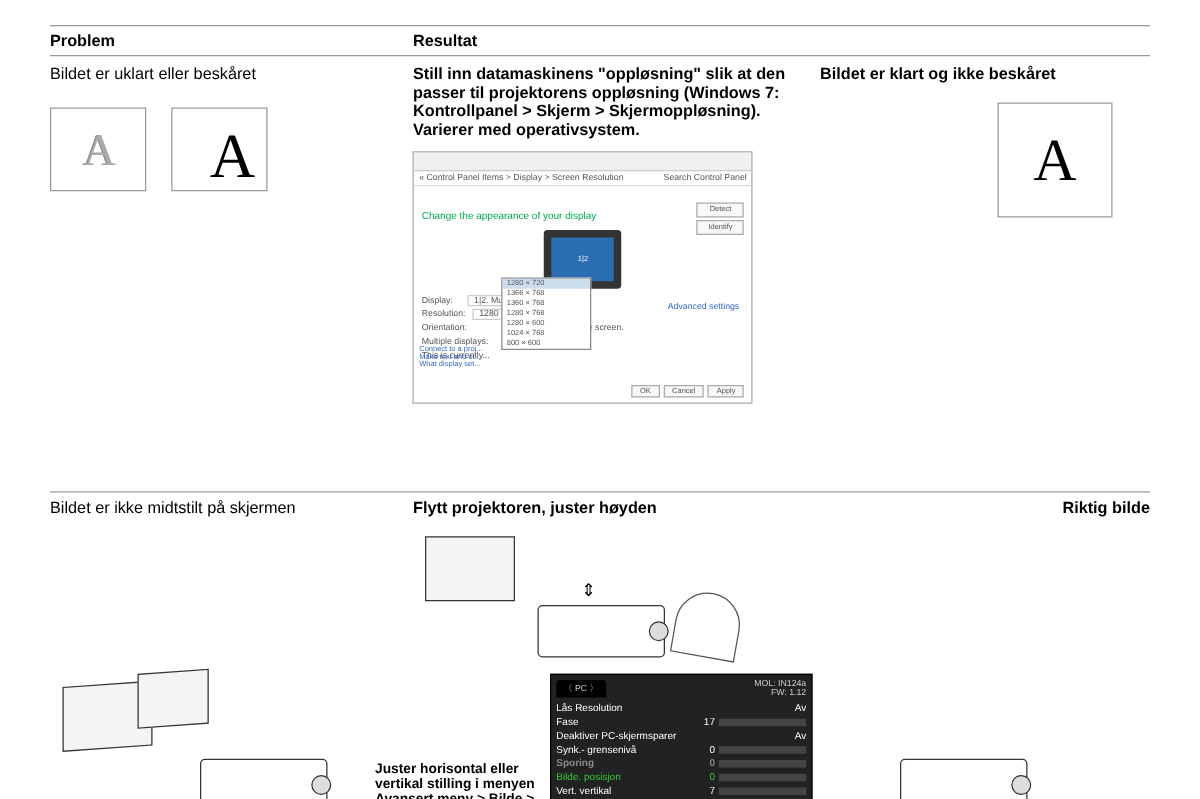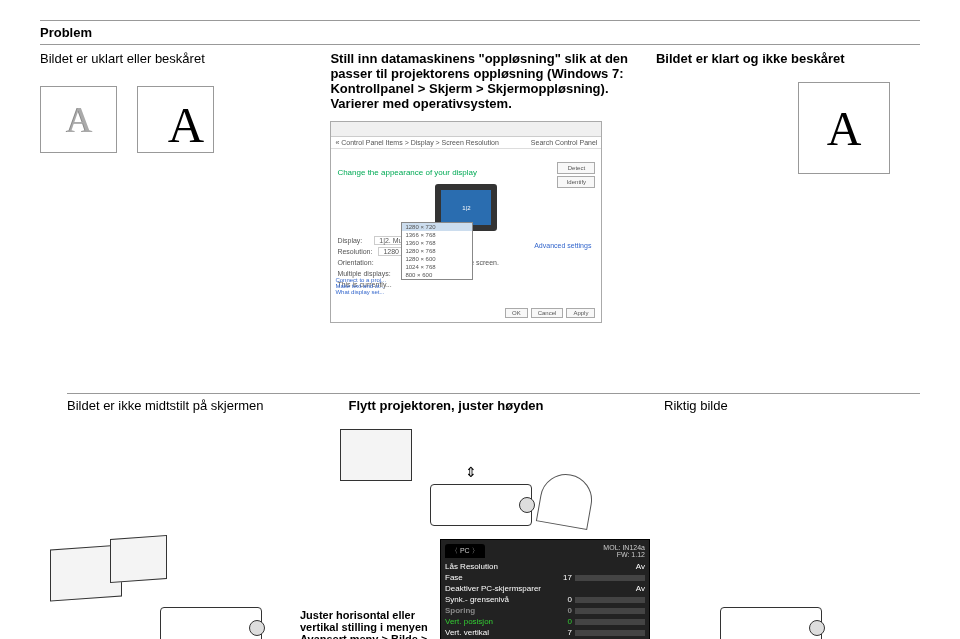--- a/index.html
+++ b/index.html
@@ -96,21 +96,20 @@
   .screenshot-win .dropdown-open .sel { background: #cde; }
   .screenshot-win .adv { color: #36c; position: absolute; right: 10px; top: 120px; font-size: 7px;}
   .screenshot-win .botbtns { position: absolute; bottom: 4px; right: 6px; display: flex; gap: 3px;}
   .screenshot-win .botbtns div { border: 1px solid #aaa; padding: 1px 6px; font-size: 6px; background: #f8f8f8;}
   .row2-header {
     display: flex;
     font-weight: normal;
     margin-top: 70px;
     border-top: 1px solid #999;
     padding-top: 4px;
-    margin-left: 27px;
   }
   .img-row {
     display: flex;
     margin-top: 16px;
     align-items: flex-end;
   }
   .sketch {
     width: 220px;
     height: 120px;
     border: none;
@@ -144,20 +143,21 @@
   .osd-menu .slider .fill { height: 6px; background: #3a8dde; }
   .osd-menu .grey { color: #888; font-weight: bold; }
   .osd-menu .green { color: #3c3; }
   .osd-menu .toprow { display: flex; justify-content: space-between; font-size: 7px; color: #ccc;}
 </style>
 </head>
 <body>
 
 <div class="header-row">
   <div class="col1">Problem</div>
+  <div class="col3">Resultat</div>
 </div>
 
 <div class="row1">
   <div class="col1">
     <div style="font-weight:normal;">Bildet er uklart eller beskåret</div>
     <div class="letter-boxes">
       <div class="lbox">
           <span class="fuzzy">A</span>
         </div>
       <div class="lbox" style="overflow:hidden;">
@@ -214,21 +214,21 @@
     <div style="font-weight:bold;">Bildet er klart og ikke beskåret</div>
     <div class="bigA-box">
       <span>A</span>
     </div>
   </div>
 </div>
 
 <div class="row2-header">
   <div class="col1">Bildet er ikke midtstilt på skjermen</div>
   <div class="col2" style="font-weight:bold;">Flytt projektoren, juster høyden</div>
-  <div class="col3" style="font-weight:normal;">Riktig bilde</div>
+  <div class="col3" style="font-weight:bold;text-align:right;">Riktig bilde</div>
 </div>
 
 <div class="img-row">
 
   <div class="sketch" style="width:260px;">
     <div class="screen-shape" style="left:10px; top:10px; transform:skewY(-4deg);"></div>
     <div class="screen-shape" style="left:70px; top:0px; width:55px; height:42px; transform:skewY(-4deg);"></div>
     <div class="projector" style="left:120px; top:70px;">
       <div class="lens"></div>
     </div>
@@ -273,21 +273,21 @@
             </span>
           </div>
         <div class="row grey">
             <span>Sporing</span>
             <span style="display:flex;gap:3px;align-items:center;">
               <span>0</span>
               <span class="slider"><span class="fill" style="width:2%;"></span></span>
             </span>
           </div>
         <div class="row green">
-            <span>Vert. posisjon</span>
+            <span>Bilde. posisjon</span>
             <span style="display:flex;gap:3px;align-items:center;">
               <span>0</span>
               <span class="slider"><span class="fill" style="width:10%;"></span></span>
             </span>
           </div>
         <div class="row">
             <span>Vert. vertikal</span>
             <span style="display:flex;gap:3px;align-items:center;">
               <span>7</span>
               <span class="slider"><span class="fill" style="width:20%;"></span></span>

